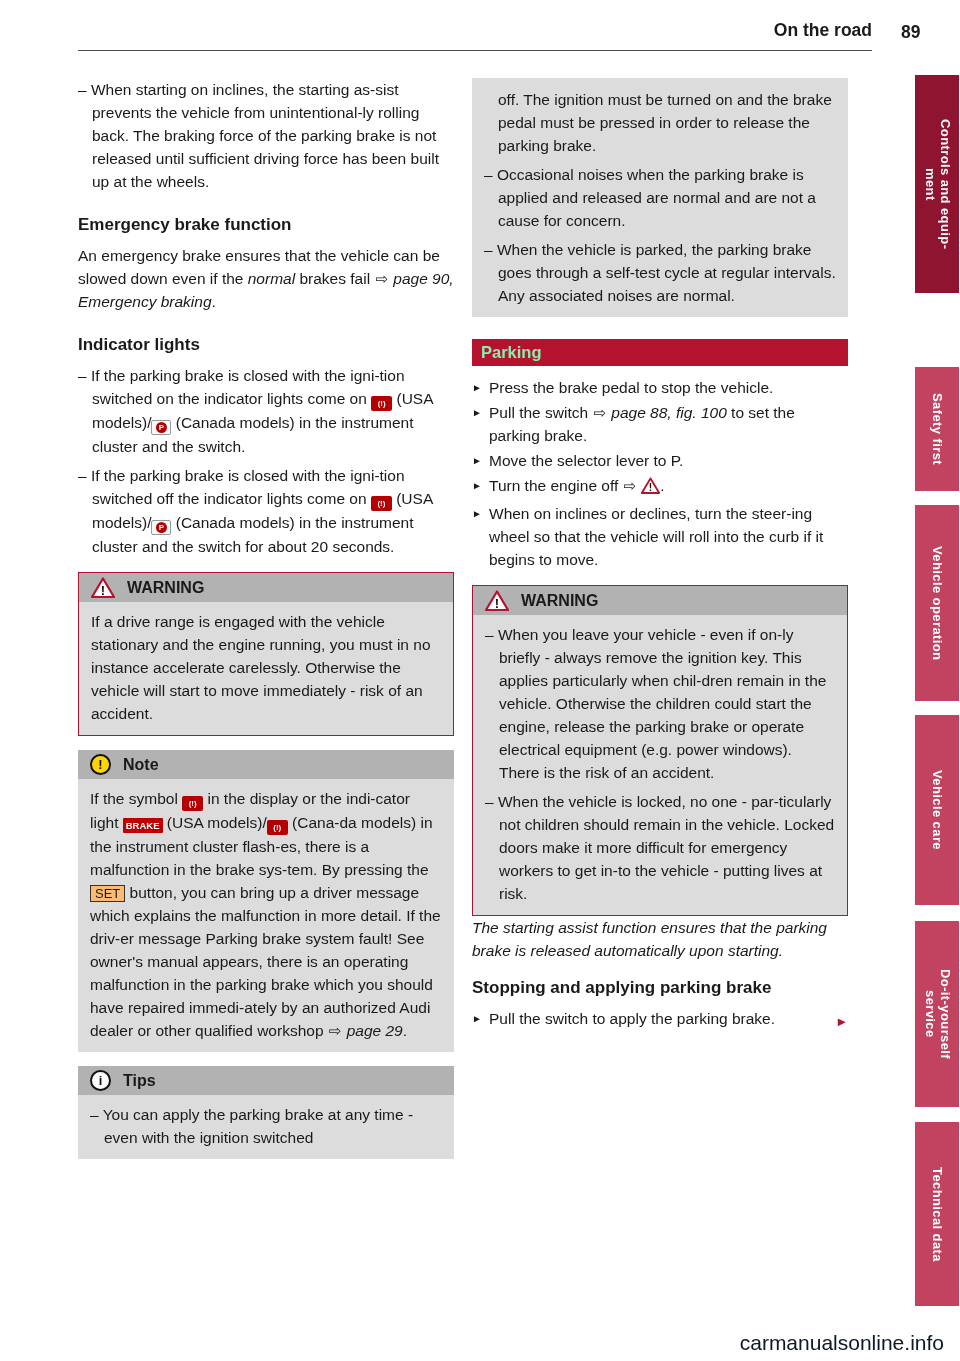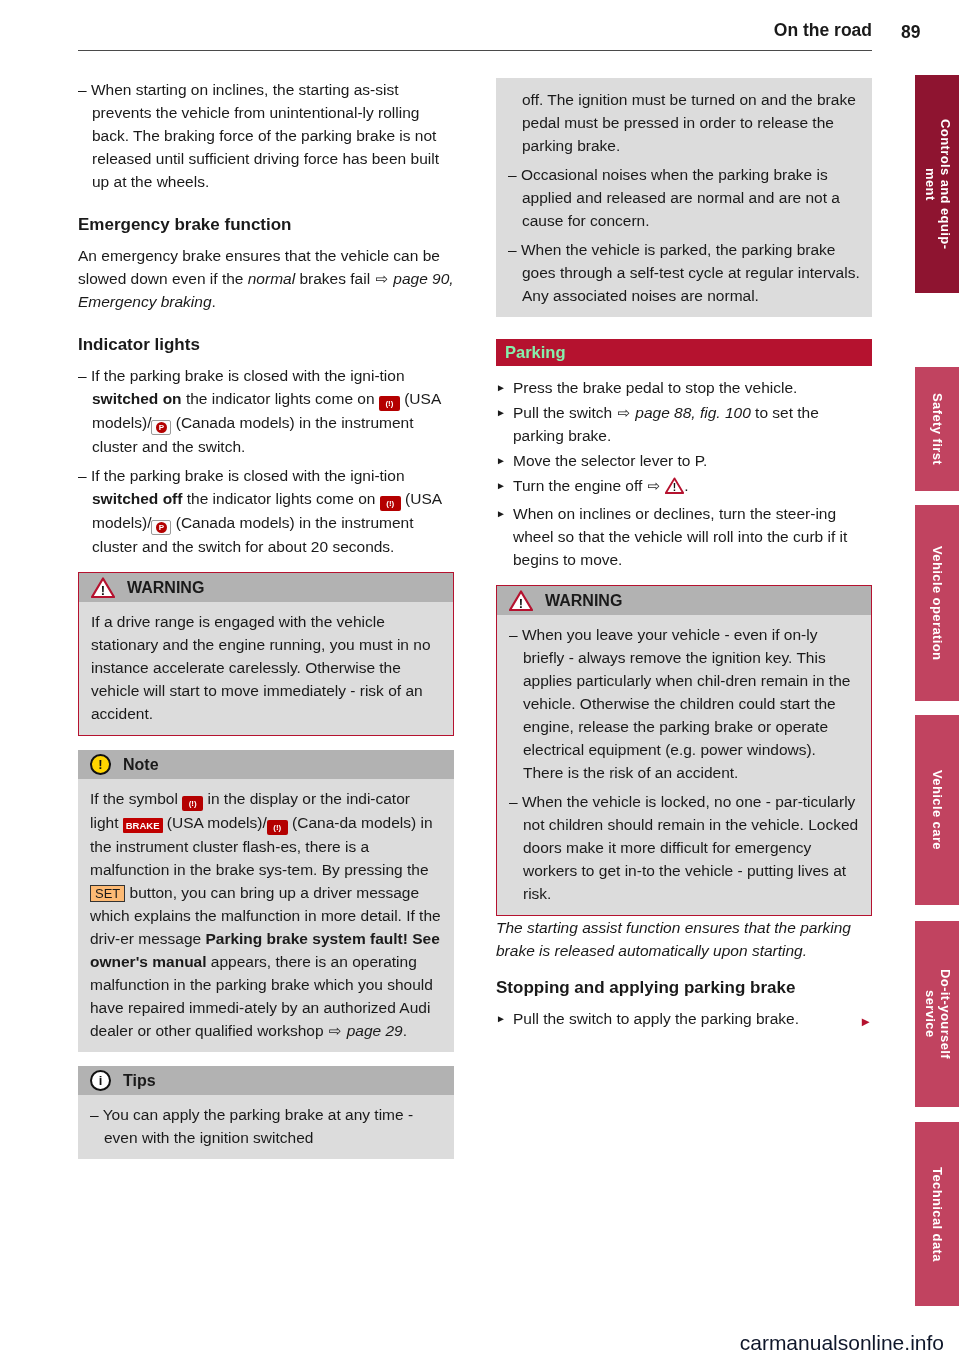--- a/index.html
+++ b/index.html
@@ -5,28 +5,28 @@
   * { margin:0; padding:0; box-sizing:border-box; }
   html,body { width:960px; height:1361px; }
   body {
     position:relative; background:#ffffff; overflow:hidden;
     font-family:"Liberation Sans", sans-serif; color:#1a1a1a;
   }
   .content { position:absolute; left:78px; top:20px; width:794px; }
   .hdr { display:flex; justify-content:flex-end; border-bottom:1.5px solid #4a4a4a; padding-bottom:9px; }
   .hdr .title { font-weight:bold; font-size:17.5px; }
   .page-num { position:absolute; left:901px; top:22px; font-weight:bold; font-size:17.5px; }
-  .columns { display:flex; gap:42px; margin-top:27px; }
+  .columns { display:flex; gap:18px; margin-top:27px; }
   .col { width:376px; font-size:15.5px; line-height:23px; }
   .block { margin-bottom:6px; }
   .dash { padding-left:14px; text-indent:-14px; margin-bottom:6px; }
   .cont-first { padding-left:14px; margin-bottom:6px; }
   h3.sub { font-size:17px; font-weight:bold; margin:20px 0 8px; }
   h3.sub.tight { margin:14px 0 8px; }
-  .bold { font-weight:bold; }
+  .bold { font-weight:normal; }
   .italic { font-style:italic; }
   .refarrow { font-size:15px; padding:0 1px; }
   .redbar { background:#b5122f; color:#86efac; font-weight:bold; font-size:16.5px; padding:2px 9px; margin:22px 0 10px; }
   .graybox { background:#dcdcdc; padding:10px 12px; }
   .graybox p:last-child { margin-bottom:0; }
   .alert { margin-top:14px; }
   .alert.red-border { border:1px solid #b5122f; }
   .alert-head { background:#b2b2b2; display:flex; align-items:center; gap:12px; font-weight:bold; font-size:16px; padding:3px 12px; min-height:29px; }
   .alert-body { background:#dcdcdc; padding:8px 12px 10px; }
   .alert-body p { margin:0; }

